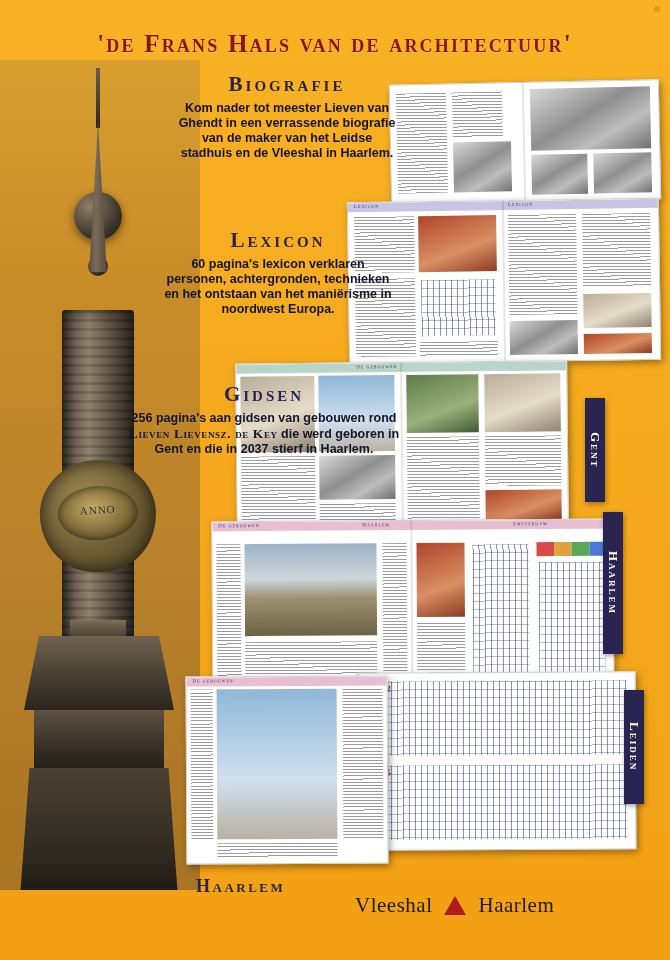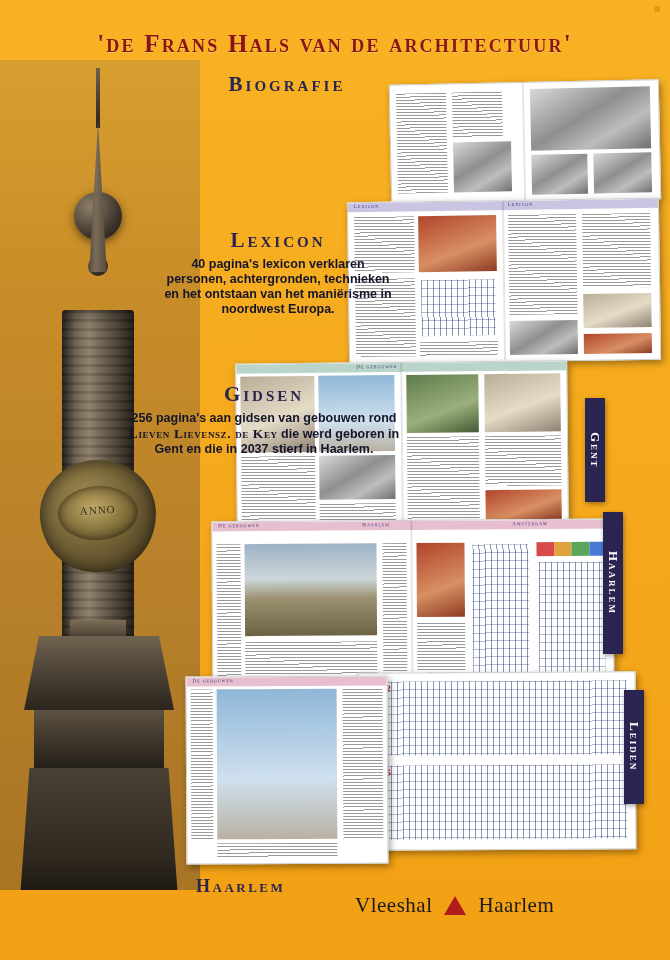--- a/index.html
+++ b/index.html
@@ -444,25 +444,26 @@
   </div>
 
   <div class="tab" style="left:585px; top:398px; height:88px;">Gent</div>
   <div class="tab" style="left:603px; top:512px; height:126px;">Haarlem</div>
   <div class="tab" style="left:624px; top:690px; height:98px;">Leiden</div>
 
   <div class="city-label" style="left:196px; top:876px;">Haarlem</div>
 
   <div class="block" id="block-bio">
     <h2>Biografie</h2>
+    <p>Kom nader tot meester Lieven van Ghendt in een verrassende biografie van de maker van het Leidse stadhuis en de Vleeshal in Haarlem.</p>
   </div>
 
   <div class="block" id="block-lex">
     <h2>Lexicon</h2>
-    <p>40 pagina's lexicon verklaren personen, achtergronden, technieken en het ontstaan van het maniërisme in noordwest Europa.</p>
+    <p>60 pagina's lexicon verklaren personen, achtergronden, technieken en het ontstaan van het maniërisme in noordwest Europa.</p>
   </div>
 
   <div class="block" id="block-gid">
     <h2>Gidsen</h2>
     <p><span>256 pagina's aan gidsen van gebouwen rond </span><span class="sc">Lieven Lievensz. de Key</span><span> die werd geboren in Gent en die in 2037 stierf in Haarlem.</span></p>
   </div>
 
   <div class="footer">
     <span class="word">Vleeshal</span>
     <span class="tri"></span>

